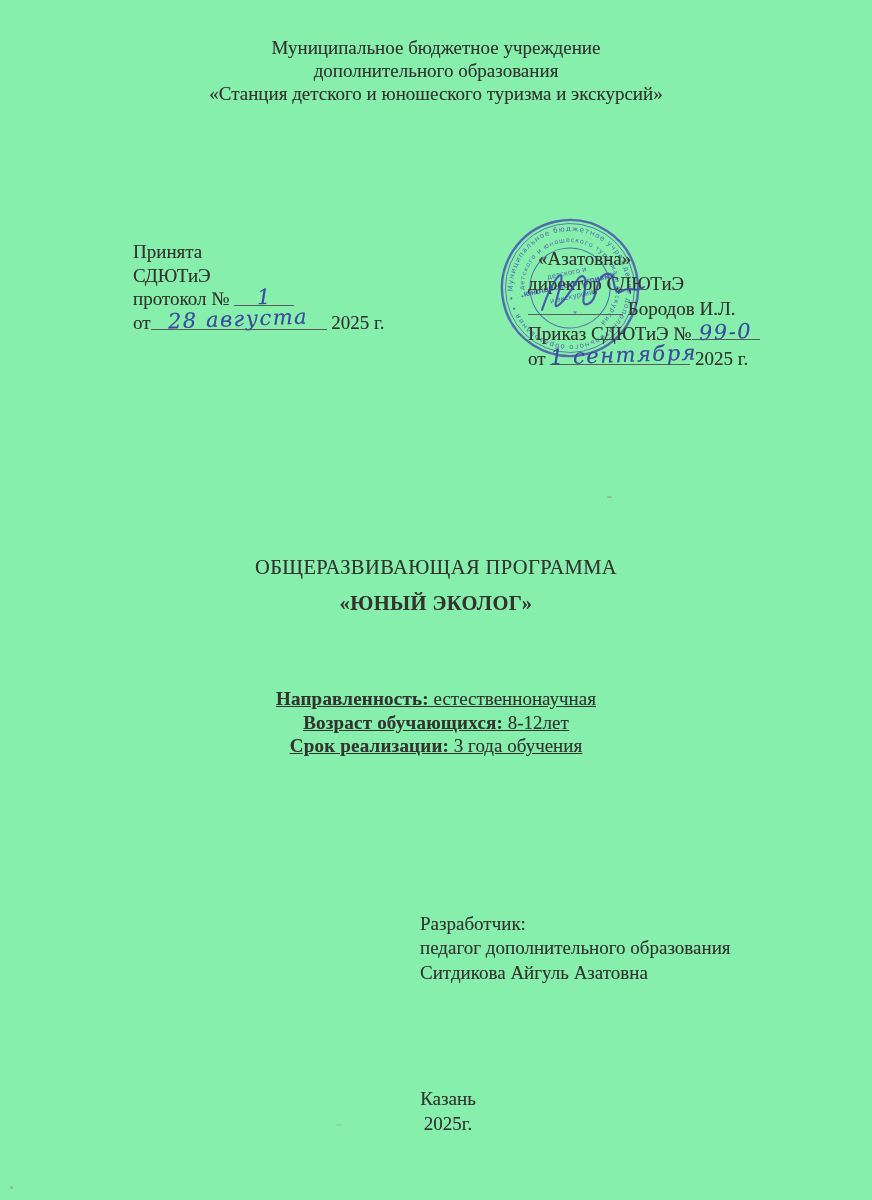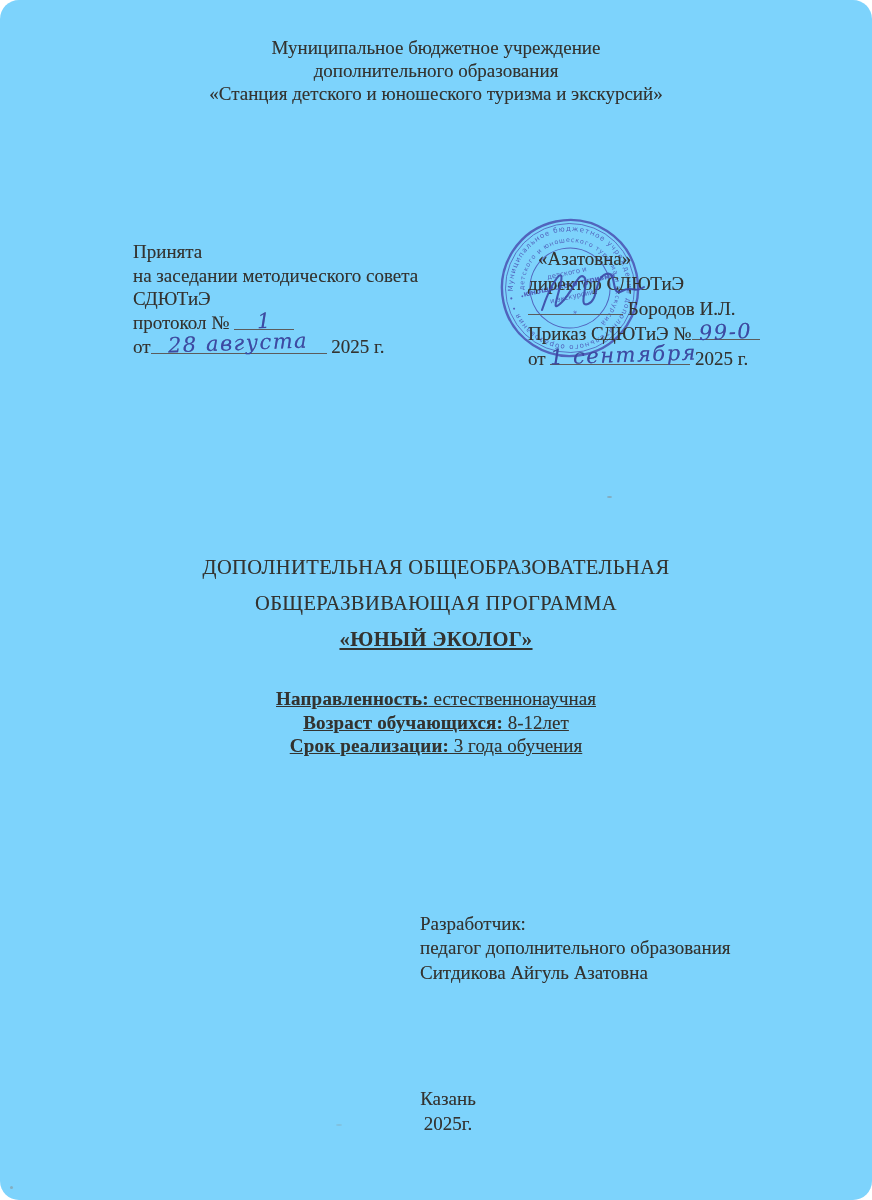--- a/index.html
+++ b/index.html
@@ -1,23 +1,22 @@
 <!DOCTYPE html>
 <html lang="ru"><head>
 <meta charset="utf-8">
 <style>
   html,body{margin:0;padding:0;background:#ffffff;}
   .page{
     position:relative;
     width:872px;height:1200px;
-    background:#7dd3fc;
+    background:#86efac;
     overflow:hidden;
     font-family:"Liberation Serif","DejaVu Serif",serif;
     color:#333330;
-    border-radius:19px;
   }
   .txt{ text-shadow:0 0 .6px rgba(70,70,70,.45); }
 
   
   .header{
     position:absolute;top:36px;left:0;right:0;
     text-align:center;font-size:19px;line-height:23px;
   }
 
   
@@ -56,21 +55,21 @@
   .signature{
     position:absolute;left:532px;top:262px;width:118px;height:58px;
     z-index:3;pointer-events:none;
   }
 
   
   .title{
     position:absolute;top:549px;left:0;right:0;
     text-align:center;font-size:20.5px;line-height:36px;letter-spacing:.4px;
   }
-  .title .t3{font-weight:bold;text-decoration:underline;}
+  .title .t3{font-weight:bold;}
 
   
   .details{
     position:absolute;top:687px;left:0;right:0;
     text-align:center;font-size:19px;line-height:23.6px;text-decoration:underline;
   }
   .details b{letter-spacing:.2px;}
 
   
   .developer{
@@ -116,21 +115,20 @@
       <textPath href="#arcInner">• детского и юношеского туризма и экскурсий •</textPath>
     </text>
     <text x="73" y="60" text-anchor="middle" font-size="7">детского и</text>
     <text x="73" y="72" text-anchor="middle" font-size="7.6" font-weight="bold">юношеского туризма</text>
     <text x="73" y="84" text-anchor="middle" font-size="7">и экскурсий</text>
     <text x="73" y="102" text-anchor="middle" font-size="8">*</text>
   </svg>
 
   <div class="accept txt">
     <div>Принята</div>
-    <div>на заседании методического совета</div>
     <div>СДЮТиЭ</div>
     <div>
       <span>протокол №</span>
       <span class="blank" style="width:60px;"><span class="hw hw-num">1</span></span>
     </div>
     <div>
       <span>от</span><span class="blank" style="width:176px;"><span class="hw hw-date">28 августа</span></span>
       <span>2025 г.</span>
     </div>
   </div>
@@ -150,21 +148,20 @@
       <span class="blank" style="width:140px;"><span class="hw hw-date">1 сентября</span></span>
       <span>2025 г.</span>
     </div>
   </div>
 
   <svg class="signature" viewBox="0 0 118 58">
     <path d="M10,48 C20,18 32,4 29,20 C26,36 18,52 30,40 C42,28 46,10 52,15 C58,20 45,46 56,42 C67,38 62,16 74,12 C86,8 78,36 90,29 C100,23 102,32 112,25" fill="none" stroke="#3c49a6" stroke-width="2.1" stroke-linecap="round" opacity=".9"></path>
   </svg>
 
   <div class="title txt">
-    <div class="t1">ДОПОЛНИТЕЛЬНАЯ ОБЩЕОБРАЗОВАТЕЛЬНАЯ</div>
     <div class="t2">ОБЩЕРАЗВИВАЮЩАЯ ПРОГРАММА</div>
     <div class="t3">«ЮНЫЙ ЭКОЛОГ»</div>
   </div>
 
   <div class="details txt">
     <div><b>Направленность:</b><span> естественнонаучная</span></div>
     <div><b>Возраст обучающихся:</b><span> 8-12лет</span></div>
     <div><b>Срок реализации:</b><span> 3 года обучения</span></div>
   </div>
 

